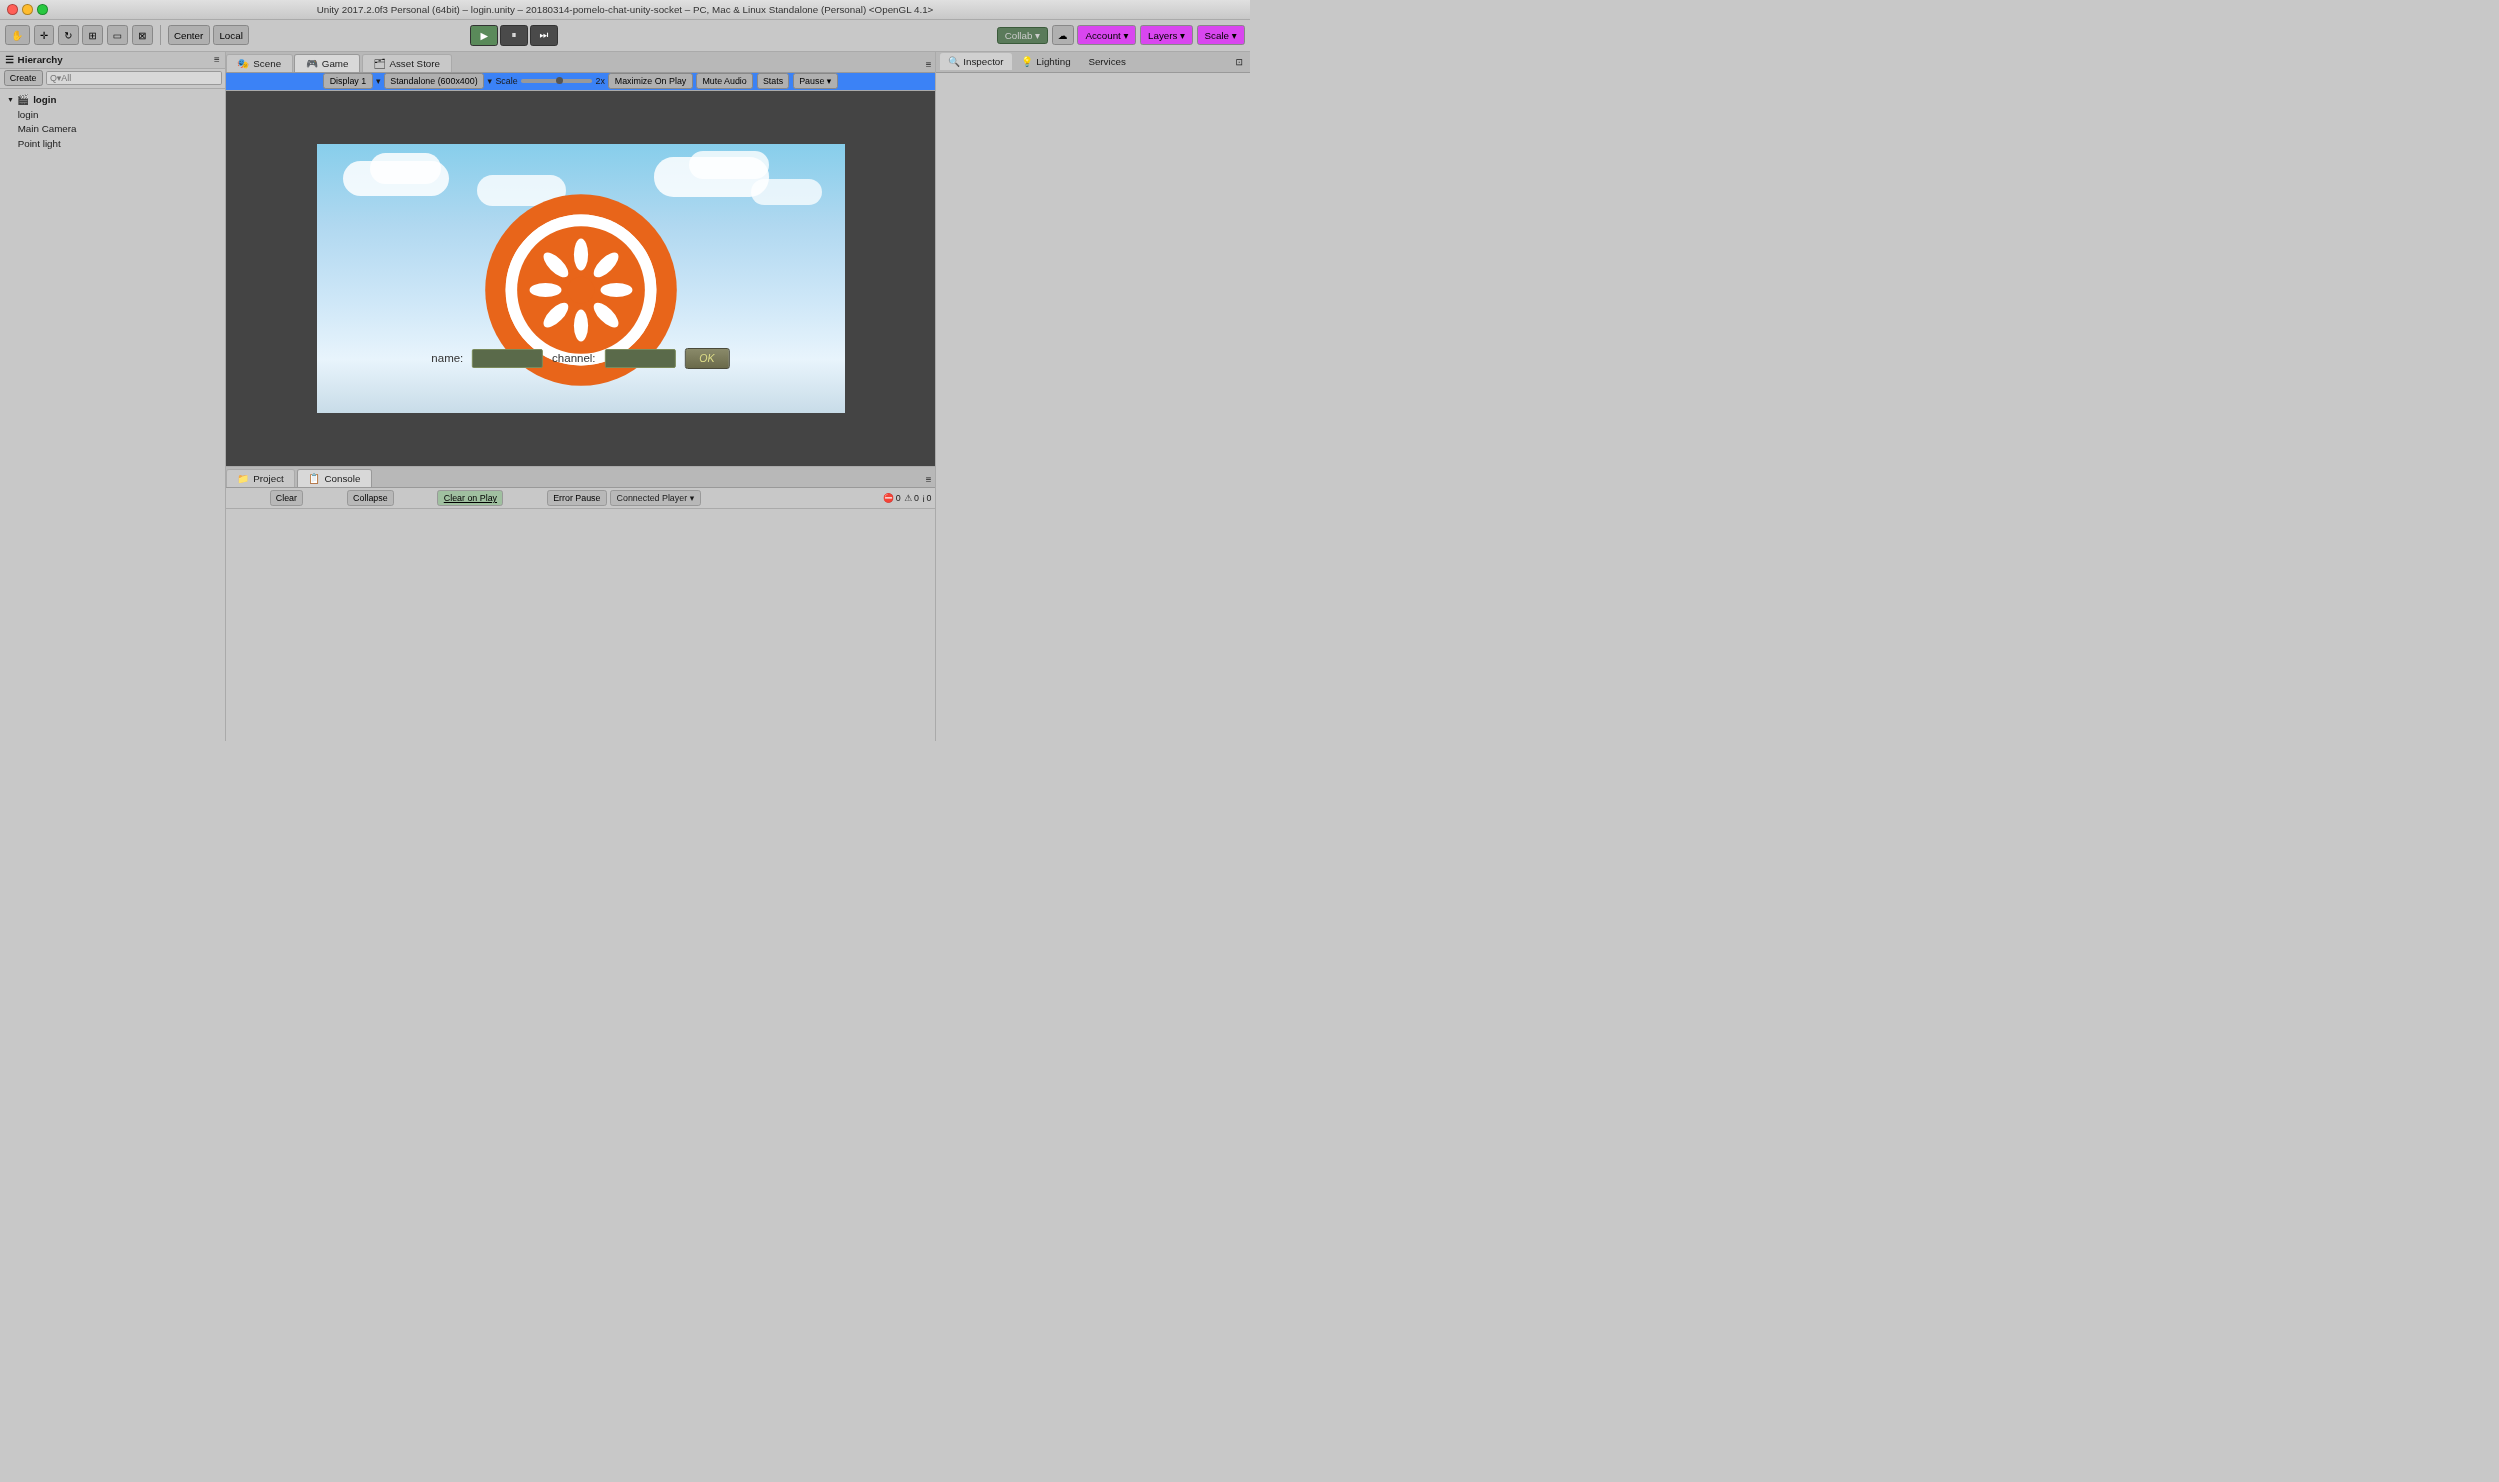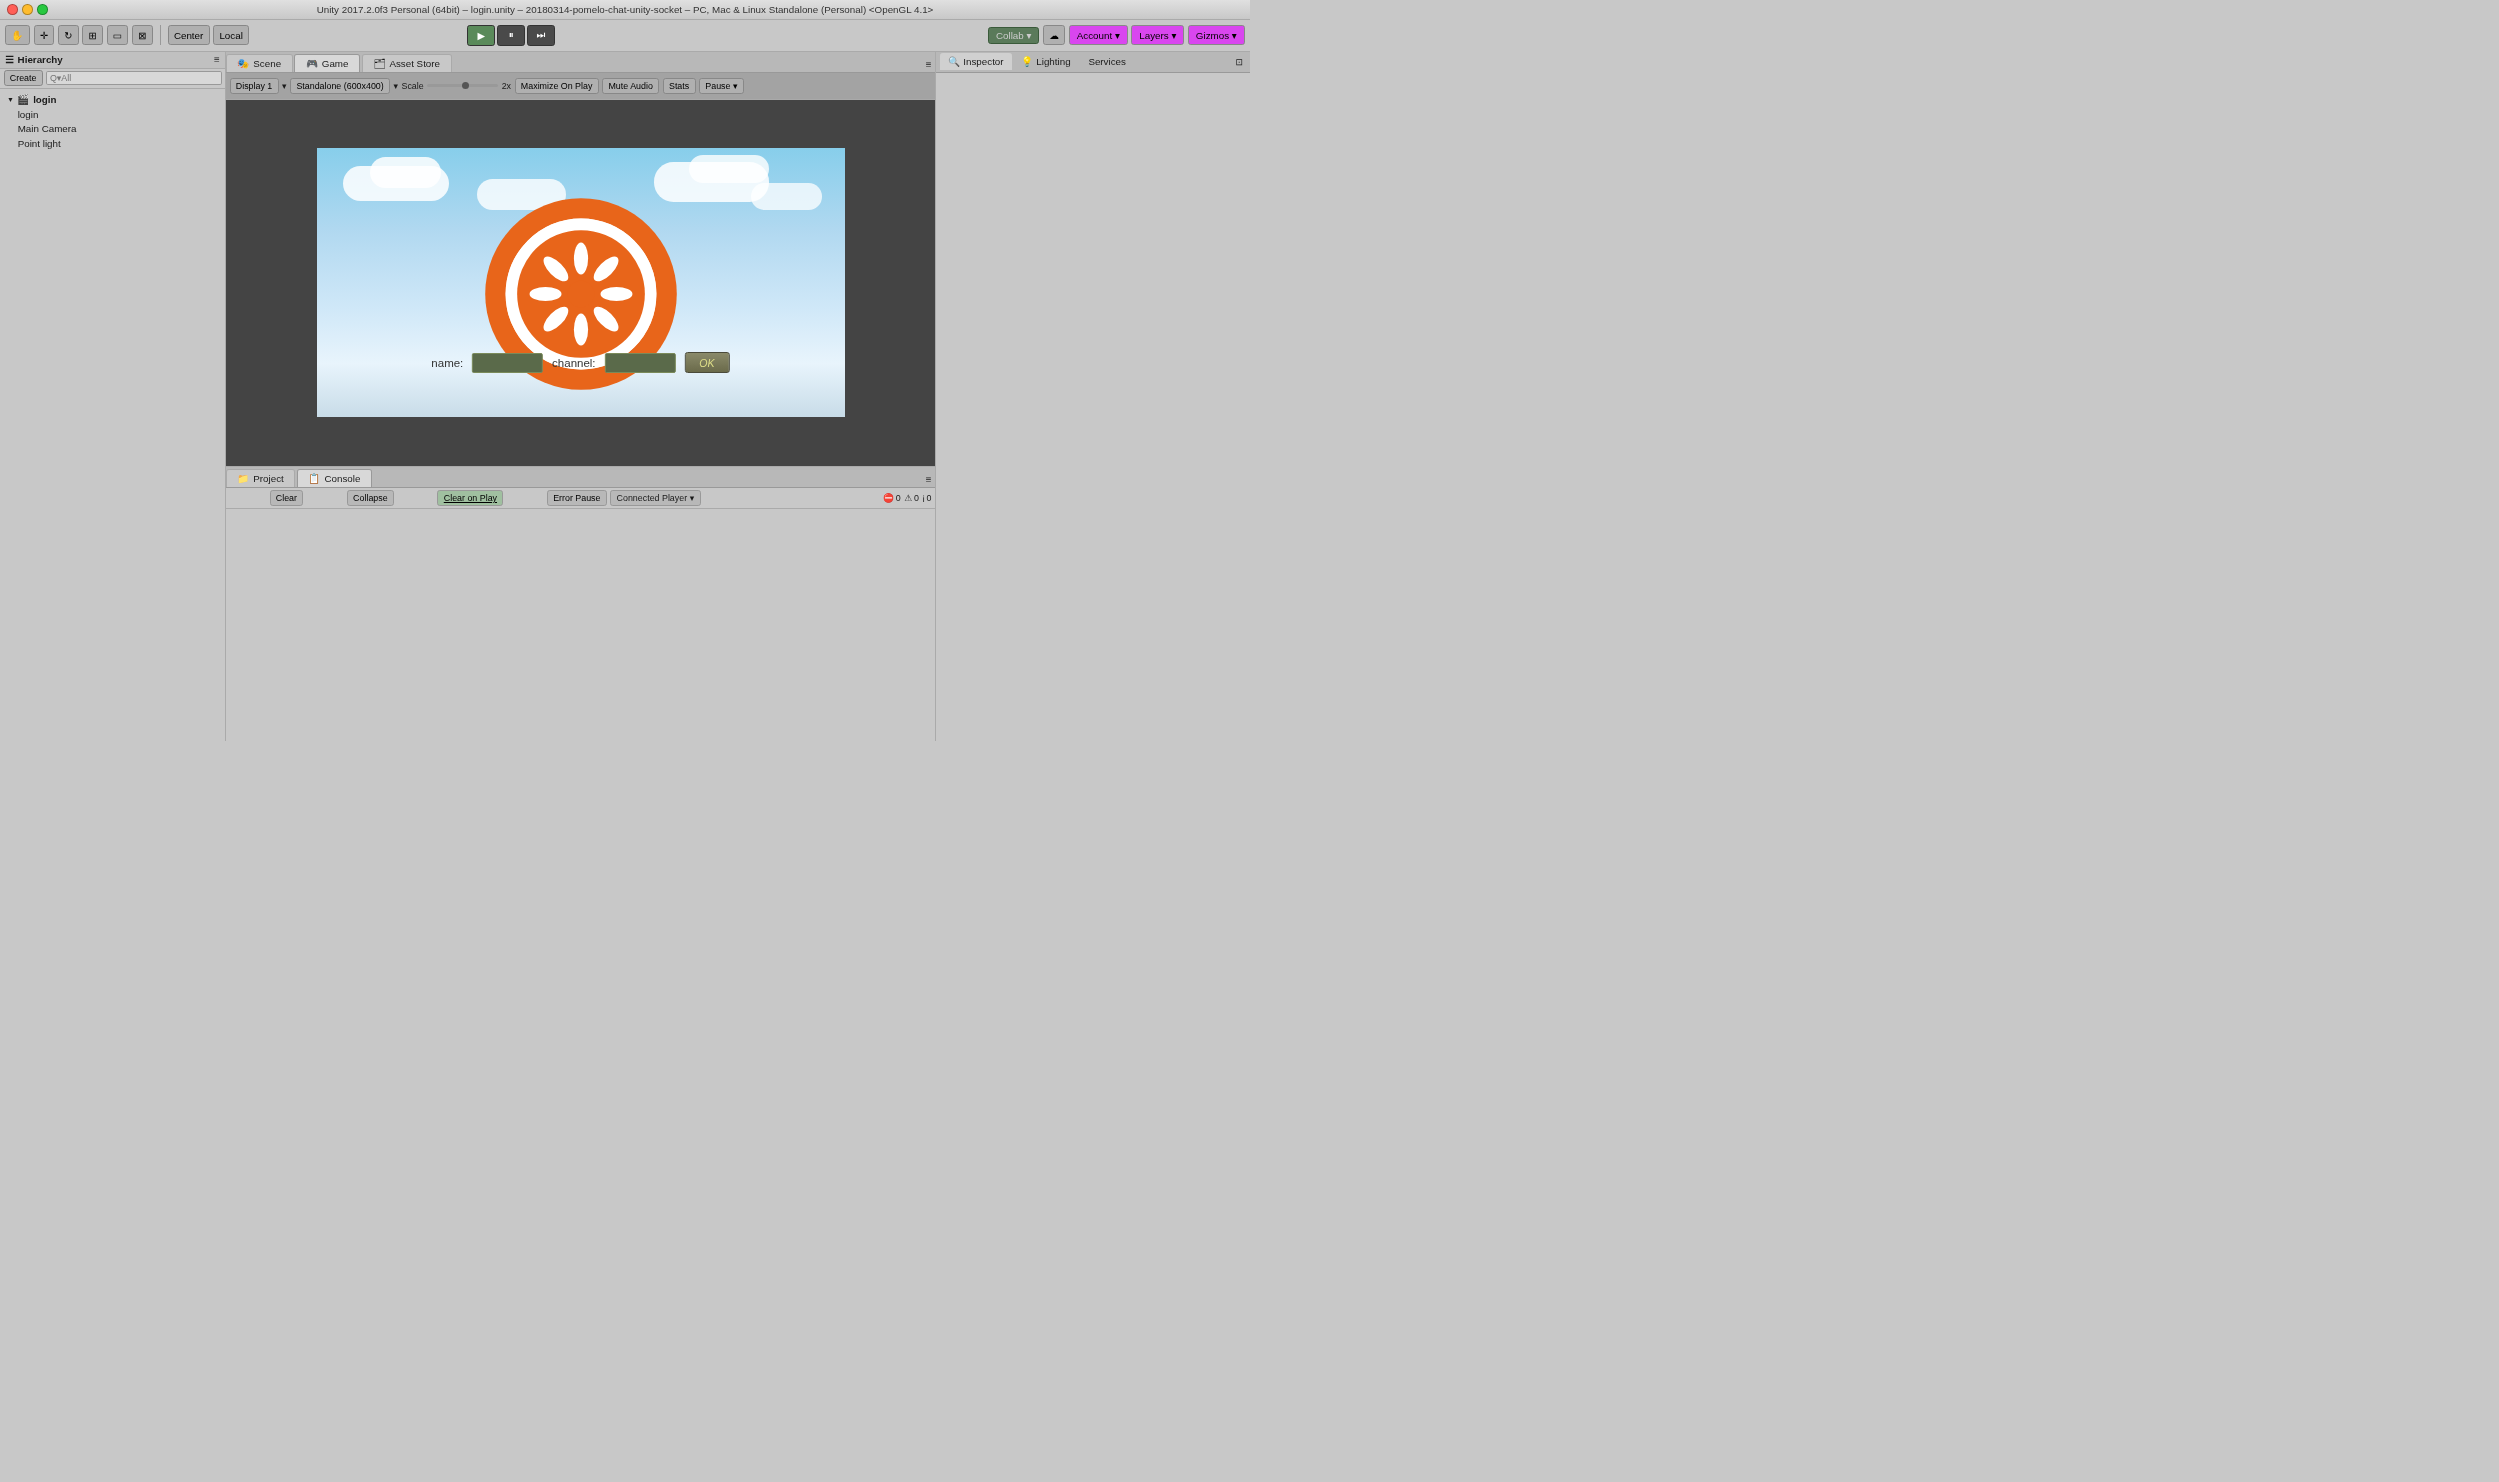--- a/index.html
+++ b/index.html
@@ -222,27 +222,28 @@
       gap: 3.5px;
     }
     .tab.active {
       background: #d8d8d8;
       border-color: #999;
       z-index: 1;
     }
 
     
     #game-toolbar {
-      background: #a3a3a3;
+      background: #3b82f6;
       border-bottom: 0.9px solid #aaa;
-      height: 27px;
+      height: 18px;
       display: flex;
       align-items: center;
       padding: 0 3.5px;
       gap: 3.5px;
+      justify-content: center;
     }
     .game-toolbar-btn {
       background: #b0b0b0;
       border: 0.9px solid #888;
       border-radius: 2.7px;
       padding: 0.9px 5.3px;
       font-size: 8.9px;
       cursor: pointer;
       height: 16px;
       display: flex;
@@ -487,21 +488,21 @@
     <div class="play-btn">⏭</div>
   </div>
 
   <div class="right-toolbar">
     <button class="collab-btn">Collab ▾</button>
     <button class="toolbar-btn">
       <span>☁</span>
     </button>
     <button class="dropdown-btn">Account ▾</button>
     <button class="dropdown-btn">Layers ▾</button>
-    <button class="dropdown-btn">Gizmos ▾</button>
+    <button class="dropdown-btn">Scale ▾</button>
   </div>
 </div>
 
 <div id="main-layout">
 
   <div id="hierarchy-panel">
     <div class="panel-header">
       <span>☰</span>
       <span>Hierarchy</span>
       <span style="margin-left:auto; cursor:pointer;">≡</span>

